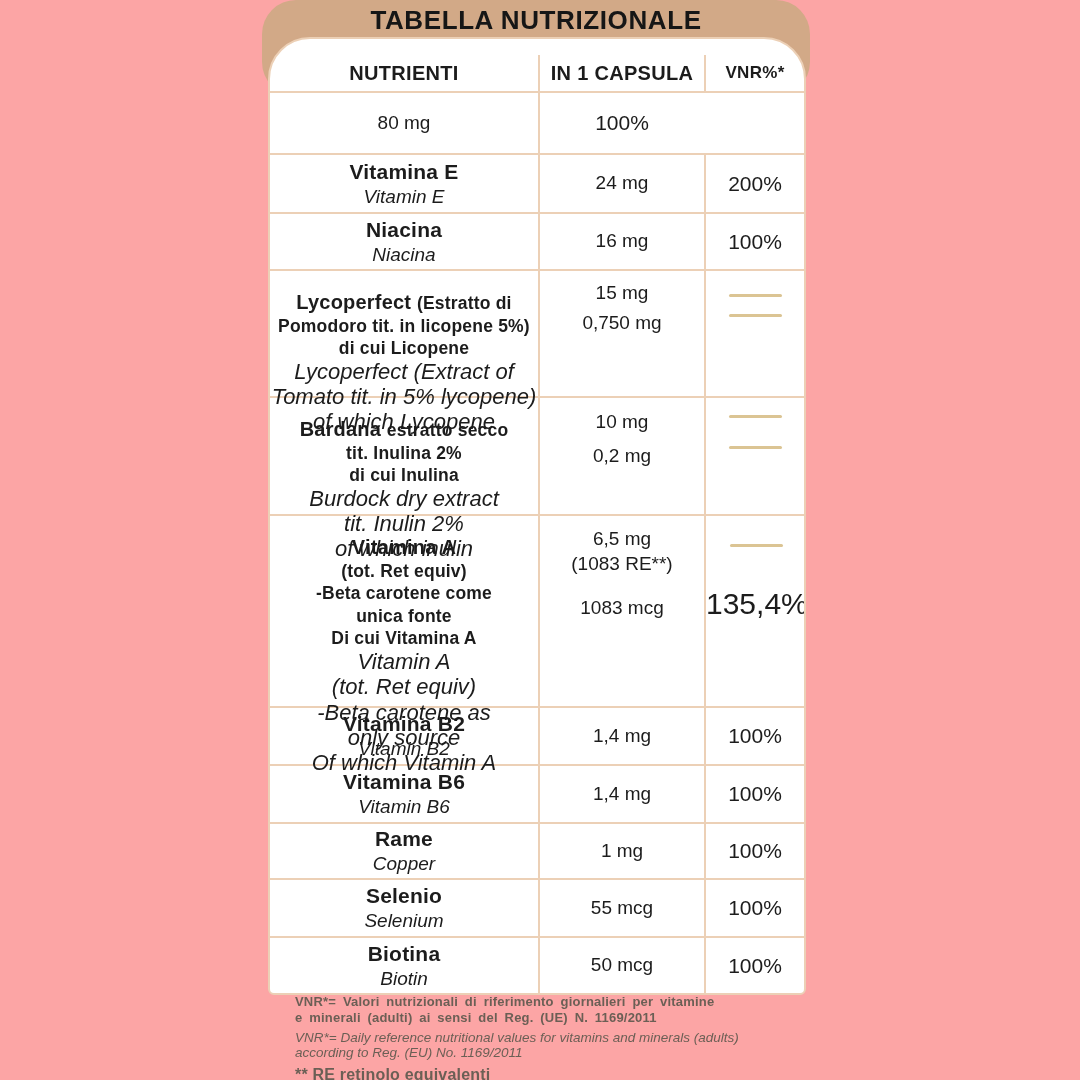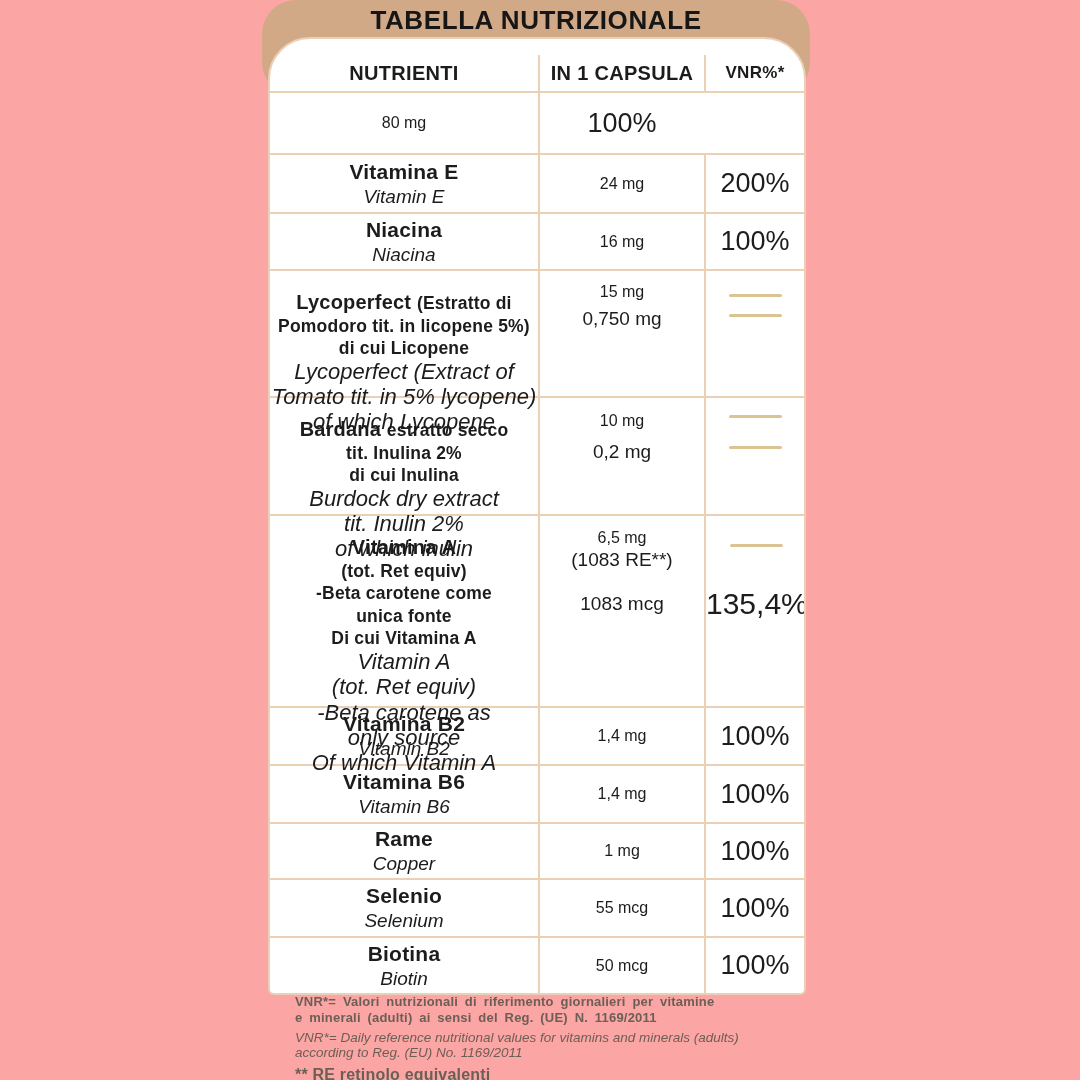--- a/index.html
+++ b/index.html
@@ -35,28 +35,28 @@
   .r6{height:192px}.r7{height:58px}.r8{height:58px}.r9{height:56px}.r10{height:58px}.r11{height:57px}
   
   .nm{font-weight:700;font-size:21px;line-height:1.22;text-align:center;white-space:pre-line;letter-spacing:.2px;}
   .nm .rest{font-size:18px;}
   .it{font-style:italic;font-weight:500;font-size:19px;line-height:1.24;text-align:center;white-space:pre-line;}
   .multi .name{justify-content:flex-start;padding-top:20px;}
   .multi .nm{font-size:20px;line-height:1.12;}
   .multi .nm .rest{font-size:17.5px;}
   .multi .it{font-size:22px;line-height:1.15;}
   
-  .v1{font-size:16px;line-height:1.2;}
+  .v1{font-size:19px;line-height:1.2;}
   .v1b,.v2{font-size:19px;line-height:1.2;}
   .multi .val{justify-content:flex-start;}
   .r4 .val{padding-top:11px}.r4 .v2{margin-top:7px}
   .r5 .val{padding-top:13px}.r5 .v2{margin-top:11px}
   .r6 .val{padding-top:12px}.r6 .v1b{margin-top:2px}.r6 .v2{margin-top:21px}
   
-  .vt{font-size:27px;}
+  .vt{font-size:21px;}
   .r6 .vt{font-size:30px;}
   .dash{width:53px;height:3px;background:#dbc493;border-radius:2px;}
   .r4 .vnr{justify-content:flex-start;padding-top:23px}.r4 .d2{margin-top:17px}
   .r5 .vnr{justify-content:flex-start;padding-top:17px}.r5 .d2{margin-top:28px}
   .r6 .vnr{justify-content:flex-start;padding-top:28px}.r6 .vt{margin-top:40px}
   .vt:empty,.v1b:empty,.v2:empty,.rest:empty,.it:empty{display:none;}
   
   .foot{position:absolute;left:295px;top:994px;width:482px;color:#6b5f55;}
   .foot-it{font-weight:700;font-size:13px;line-height:1.26;white-space:pre-line;word-spacing:3px;letter-spacing:.2px;}
   .foot-en{font-style:italic;font-size:13.5px;line-height:1.16;white-space:pre-line;margin-top:3px;}

